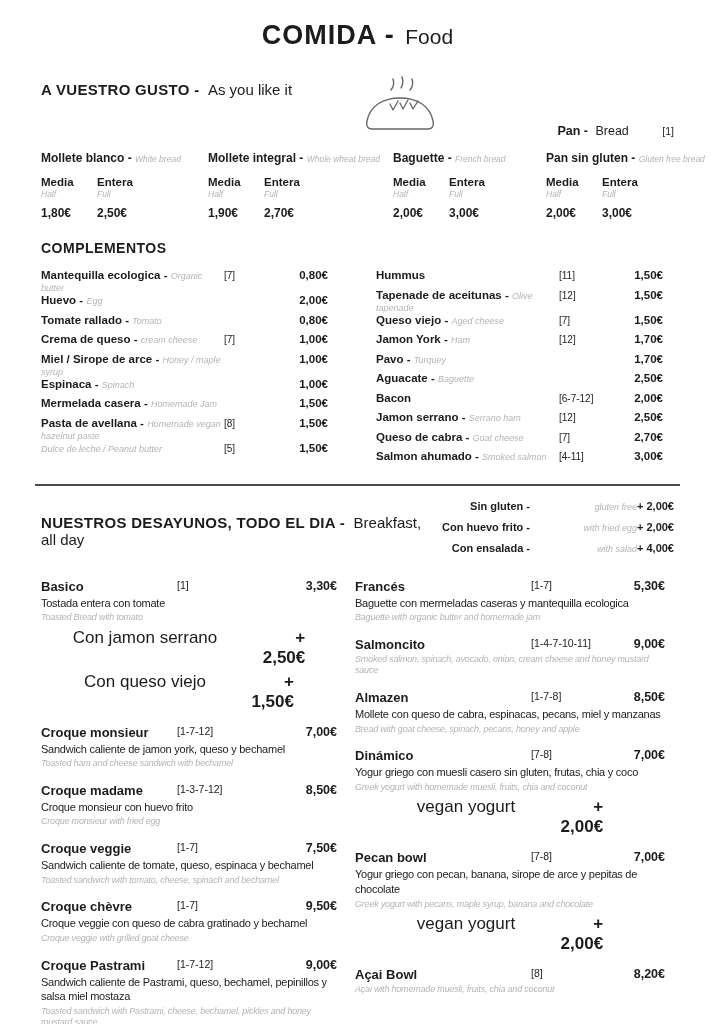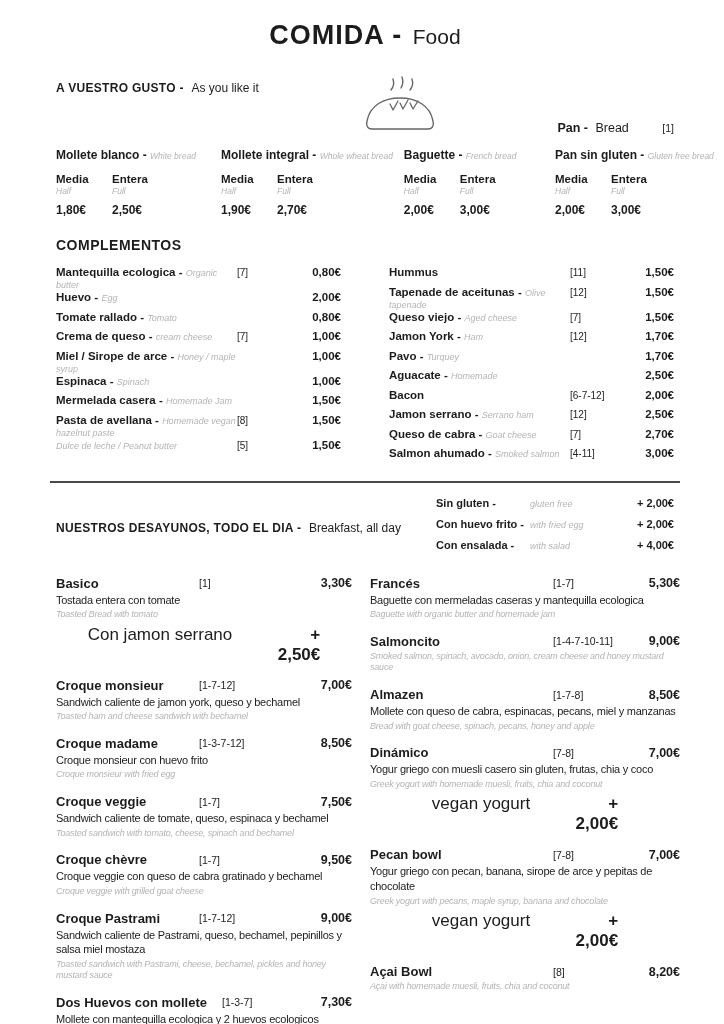--- a/index.html
+++ b/index.html
@@ -1,28 +1,28 @@
 <!DOCTYPE html>
 <html><head>
 <meta charset="utf-8">
 <style>
   html,body{margin:0;padding:0;background:#e8e8e8;}
   .page{
     width:724px;height:1024px;margin:0 auto;background:#ffffff;
     font-family:"Liberation Sans", sans-serif;color:#1c1c1c;
-    position:relative;padding:14px 50px 0 56px;box-sizing:border-box;overflow:hidden;
+    position:relative;padding:14px 50px 0 41px;box-sizing:border-box;overflow:hidden;
   }
   .en{color:#b4b4b4;font-style:italic;font-weight:400;}
   .nm{font-weight:700;}
   
   .title{text-align:center;margin-top:6px;}
   .title-es{font-size:27px;font-weight:800;letter-spacing:1px;}
   .title-en{font-size:21px;font-weight:500;margin-left:6px;}
   
-  .sec-head{font-size:12px;font-weight:800;letter-spacing:.3px;}
+  .sec-head{font-size:15px;font-weight:800;letter-spacing:.3px;}
   .sec-head .sub{font-weight:400;margin-left:4px;letter-spacing:0;}
   .gusto-head{margin-top:30px;}
   
   .bread-icon{position:absolute;left:358px;top:72px;}
   
   .pan-line{margin-top:26px;font-size:12.5px;text-align:right;}
   .pan-line .sub{font-weight:400;margin-left:4px;}
   .pan-tag{font-size:10.5px;margin-left:30px;color:#222;}
   
   .bread-row{display:flex;margin-top:13px;}
@@ -45,31 +45,31 @@
   .comp-name{flex:1;}
   .comp-name .en{font-size:9px;}
   .comp-row .tag{width:54px;font-size:10px;color:#222;flex:none;}
   .comp-row .pr{width:50px;text-align:right;font-weight:600;flex:none;}
   .comp-sub{font-size:9px;color:#b4b4b4;font-style:italic;margin-top:1px;}
   
   .divider{border:none;border-top:2px solid #4a4a4a;margin:14px -6px 0 -6px;}
   
   .desay-head{display:flex;align-items:center;margin-top:14px;}
   .desay-title{flex:1;padding-right:10px;}
-  .extras{width:238px;flex:none;}
+  .extras{width:238px;flex:none;text-align:right;}
   .extra-row{display:flex;align-items:baseline;min-height:21px;font-size:11px;}
   .extra-es{font-weight:700;width:94px;flex:none;}
   .extra-en{flex:1;font-size:9px;}
   .extra-price{font-weight:600;}
   
   .items-cols{display:flex;gap:18px;margin-top:16px;}
   .items-left{width:296px;flex:none;}
   .items-right{width:310px;flex:none;}
   .item{margin-bottom:13px;}
-  .item-head{display:flex;align-items:center;gap:7px;}
+  .item-head{display:flex;align-items:flex-start;}
   .item-name{font-weight:800;font-size:13px;min-width:128px;padding-right:8px;}
   .items-right .item-name{min-width:168px;}
   .item-tag{flex:1;font-size:10.5px;color:#222;}
   .item-price{font-weight:600;font-size:12.5px;}
   .item-desc{font-size:11px;letter-spacing:-0.25px;margin-top:2px;line-height:1.32;}
   .item-desc-en{font-size:9px;letter-spacing:-0.2px;margin-top:2px;line-height:1.3;}
   .addons{margin-top:1px;}
   .addon-row{display:flex;justify-content:center;gap:34px;font-size:17px;margin-top:4px;}
   .addon-price{font-weight:600;width:54px;text-align:right;}
 </style>
@@ -324,21 +324,21 @@
       <span class="en">Turquey</span>
       <div class="comp-sub"></div>
     </div>
     <div class="tag"></div>
     <div class="pr">1,70€</div>
   </div>
 
   <div class="comp-row">
     <div class="comp-name">
       <span class="nm">Aguacate -</span>
-      <span class="en">Homemade</span>
+      <span class="en">Baguette</span>
       <div class="comp-sub"></div>
     </div>
     <div class="tag"></div>
     <div class="pr">2,50€</div>
   </div>
 
   <div class="comp-row">
     <div class="comp-name">
       <span class="nm">Bacon</span>
       <span class="en"></span>
@@ -417,20 +417,24 @@
       <span class="item-price">3,30€</span>
     </div>
     <div class="item-desc">Tostada entera con tomate</div>
     <div class="item-desc-en en">Toasted Bread with tomato</div>
     <div class="addons">
   <div class="addon-row">
     <span class="addon-label">Con jamon serrano</span>
     <span class="addon-price">+ 2,50€</span>
   </div>
 
+  <div class="addon-row">
+    <span class="addon-label">Con queso viejo</span>
+    <span class="addon-price">+ 1,50€</span>
+  </div>
 </div>
   </div>
 
   <div class="item">
     <div class="item-head">
       <span class="item-name">Croque monsieur</span>
       <span class="item-tag">[1-7-12]</span>
       <span class="item-price">7,00€</span>
     </div>
     <div class="item-desc">Sandwich caliente de jamon york, queso y bechamel</div>

